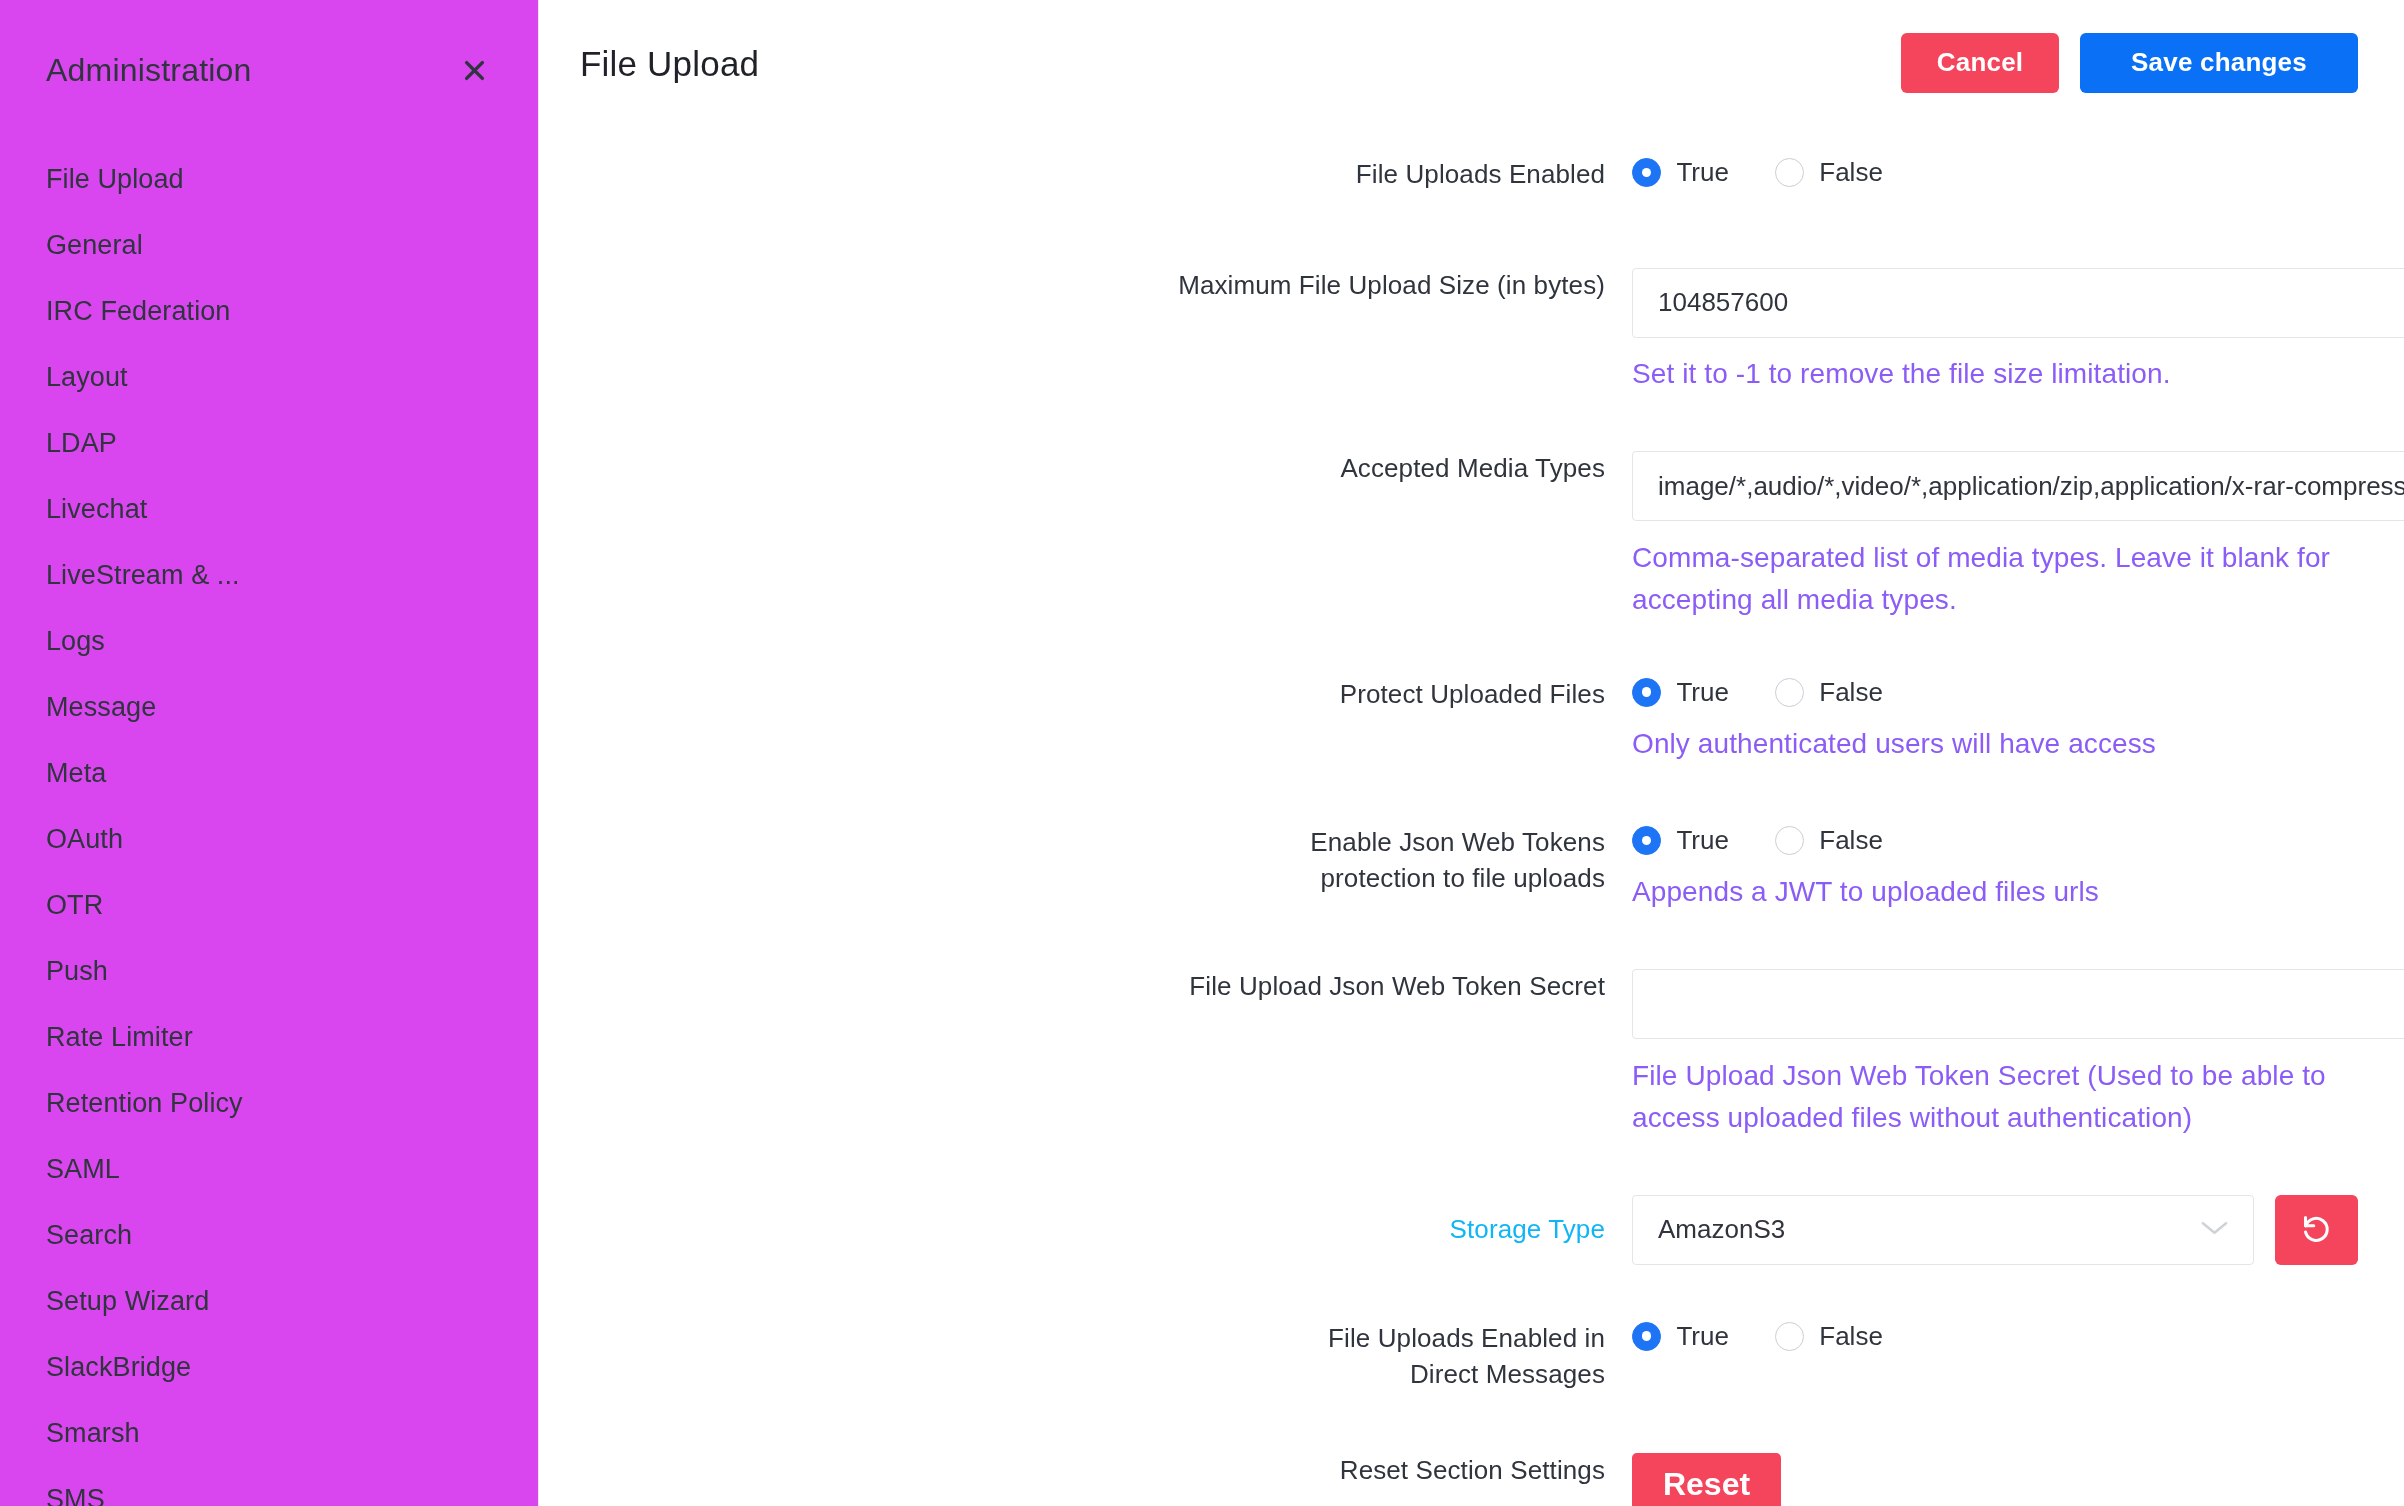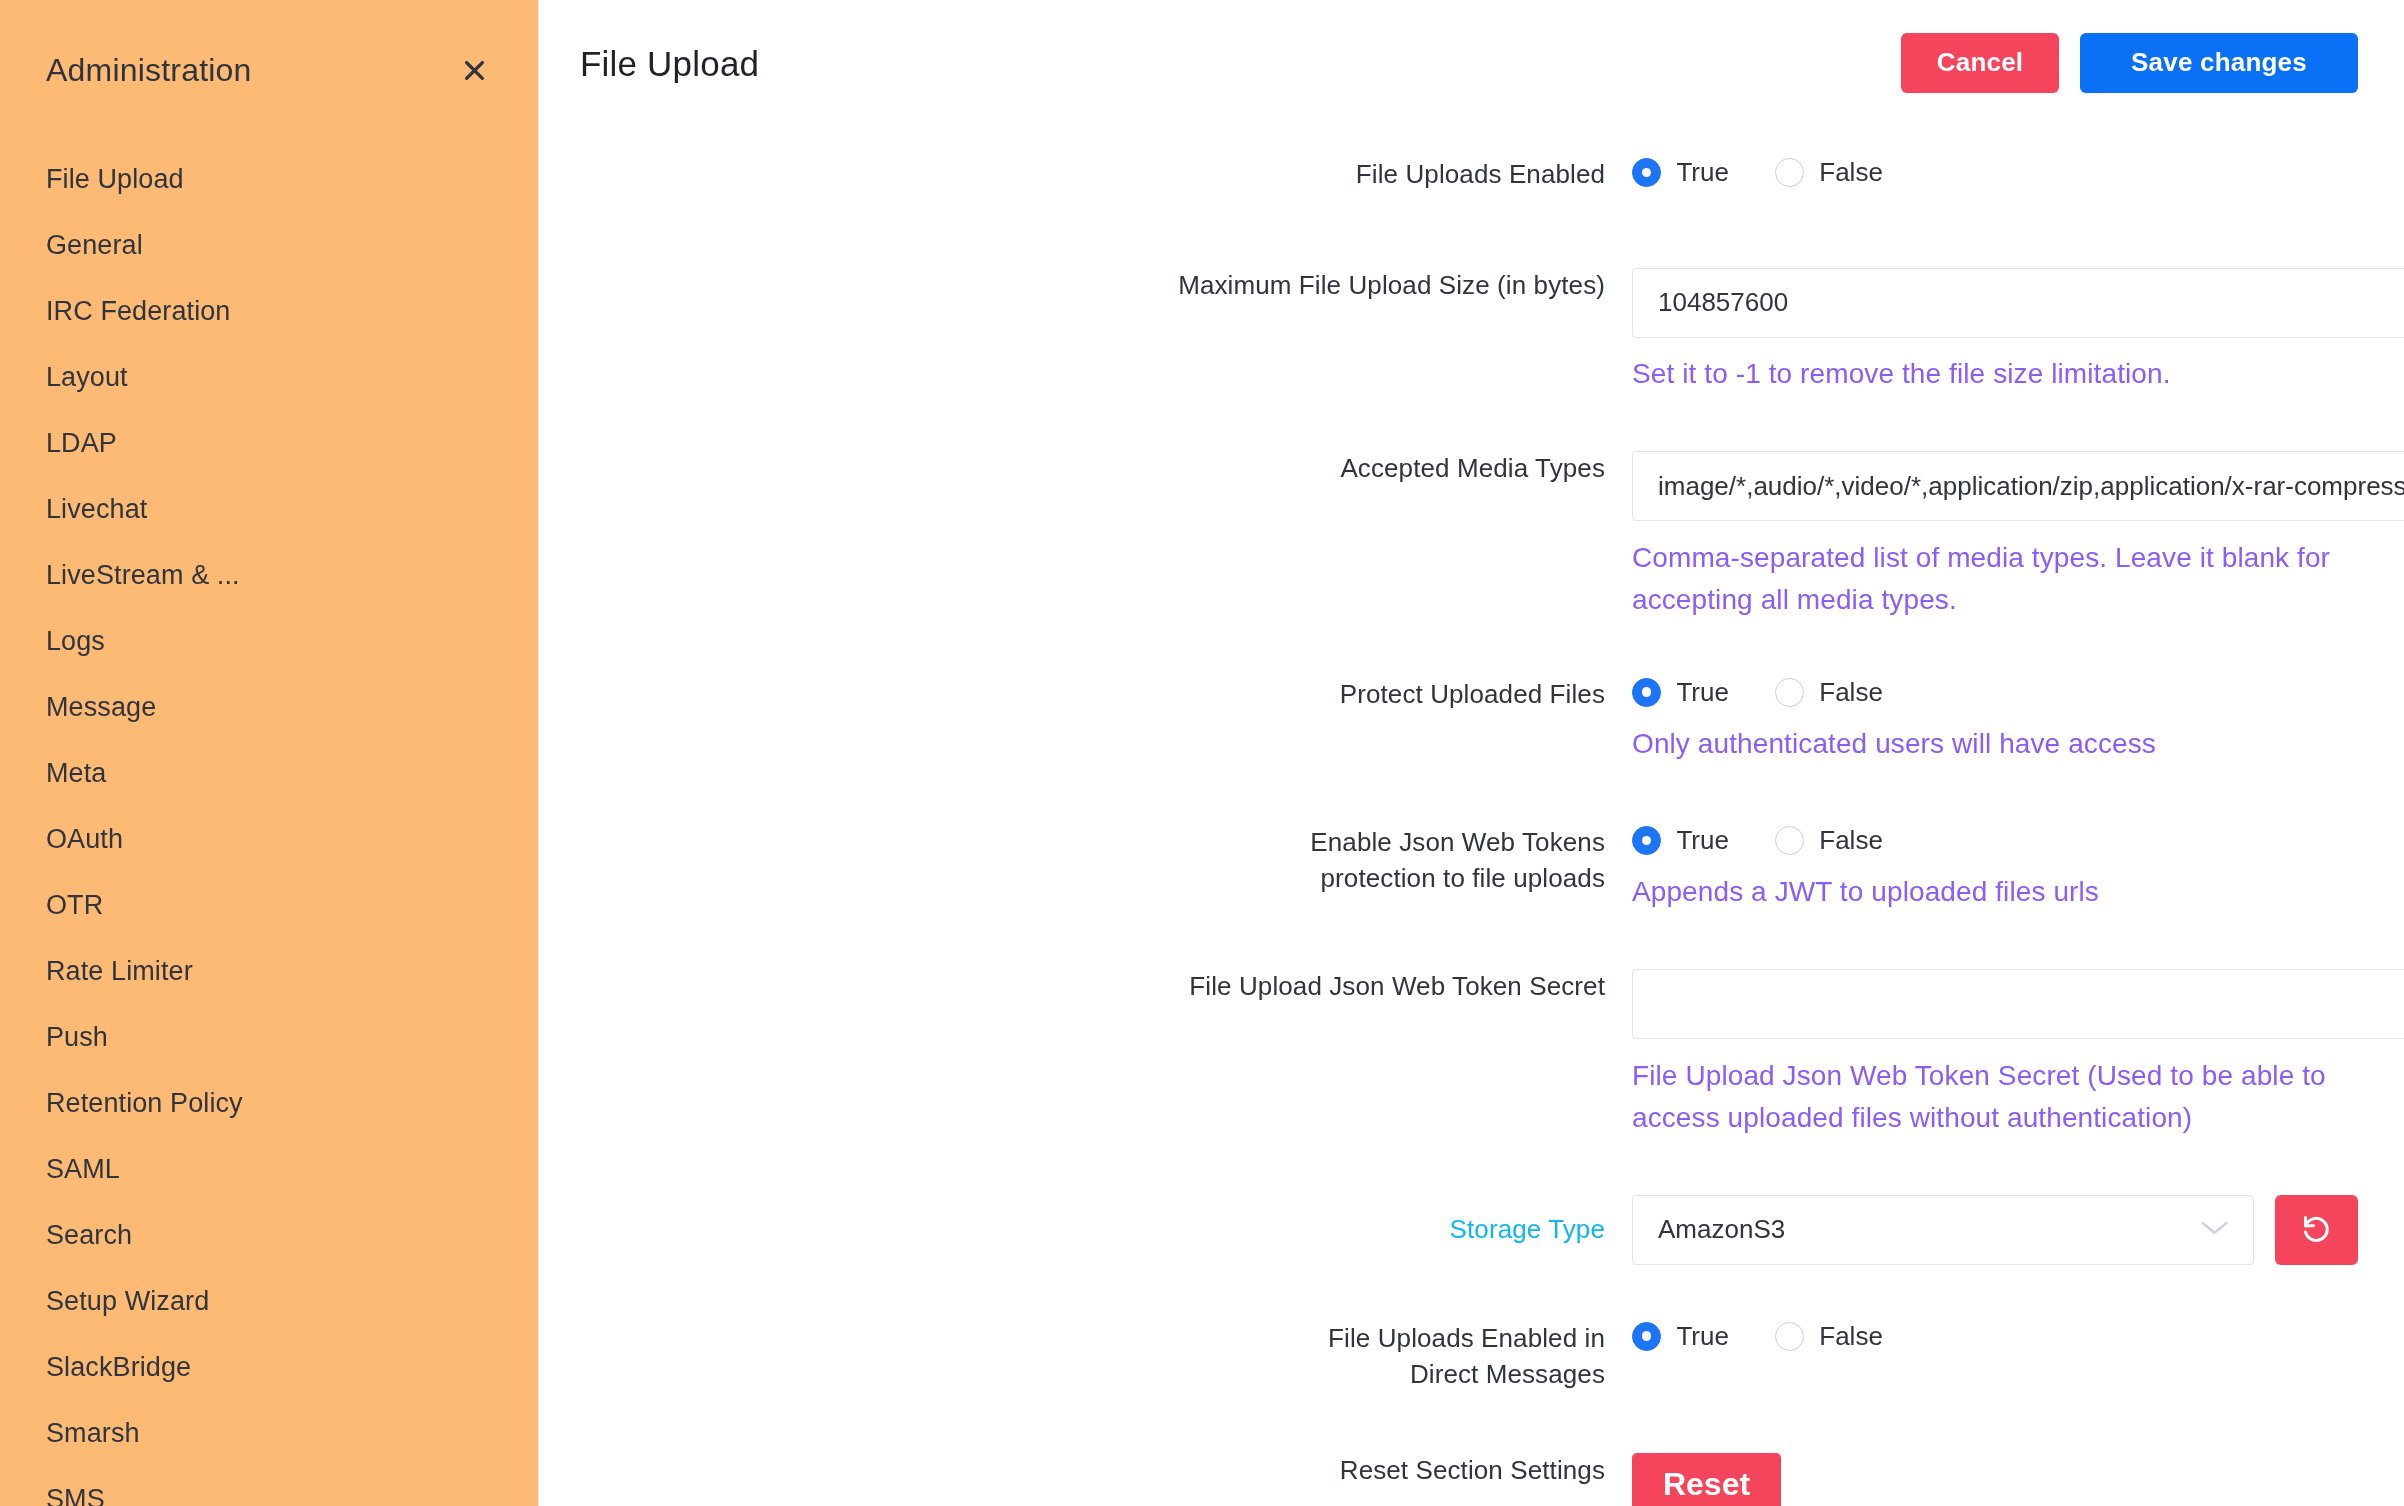--- a/index.html
+++ b/index.html
@@ -14,21 +14,21 @@
   .app {
     display: flex;
     width: 2404px;
     height: 1506px;
   }
 
   
   .sidebar {
     width: 539px;
     flex: 0 0 539px;
-    background: #fdba74;
+    background: #d946ef;
     border-right: 1.9px solid #e8eaed;
     position: relative;
     overflow: hidden;
   }
   .sidebar-header {
     display: flex;
     align-items: center;
     justify-content: space-between;
     padding: 37px 44px 0 46px;
     height: 104px;
@@ -288,24 +288,24 @@
       <div class="sidebar-item">
           <span>Meta</span>
         </div>
       <div class="sidebar-item">
           <span>OAuth</span>
         </div>
       <div class="sidebar-item">
           <span>OTR</span>
         </div>
       <div class="sidebar-item">
+          <span>Push</span>
+        </div>
+      <div class="sidebar-item">
           <span>Rate Limiter</span>
-        </div>
-      <div class="sidebar-item">
-          <span>Push</span>
         </div>
       <div class="sidebar-item">
           <span>Retention Policy</span>
         </div>
       <div class="sidebar-item">
           <span>SAML</span>
         </div>
       <div class="sidebar-item">
           <span>Search</span>
         </div>

